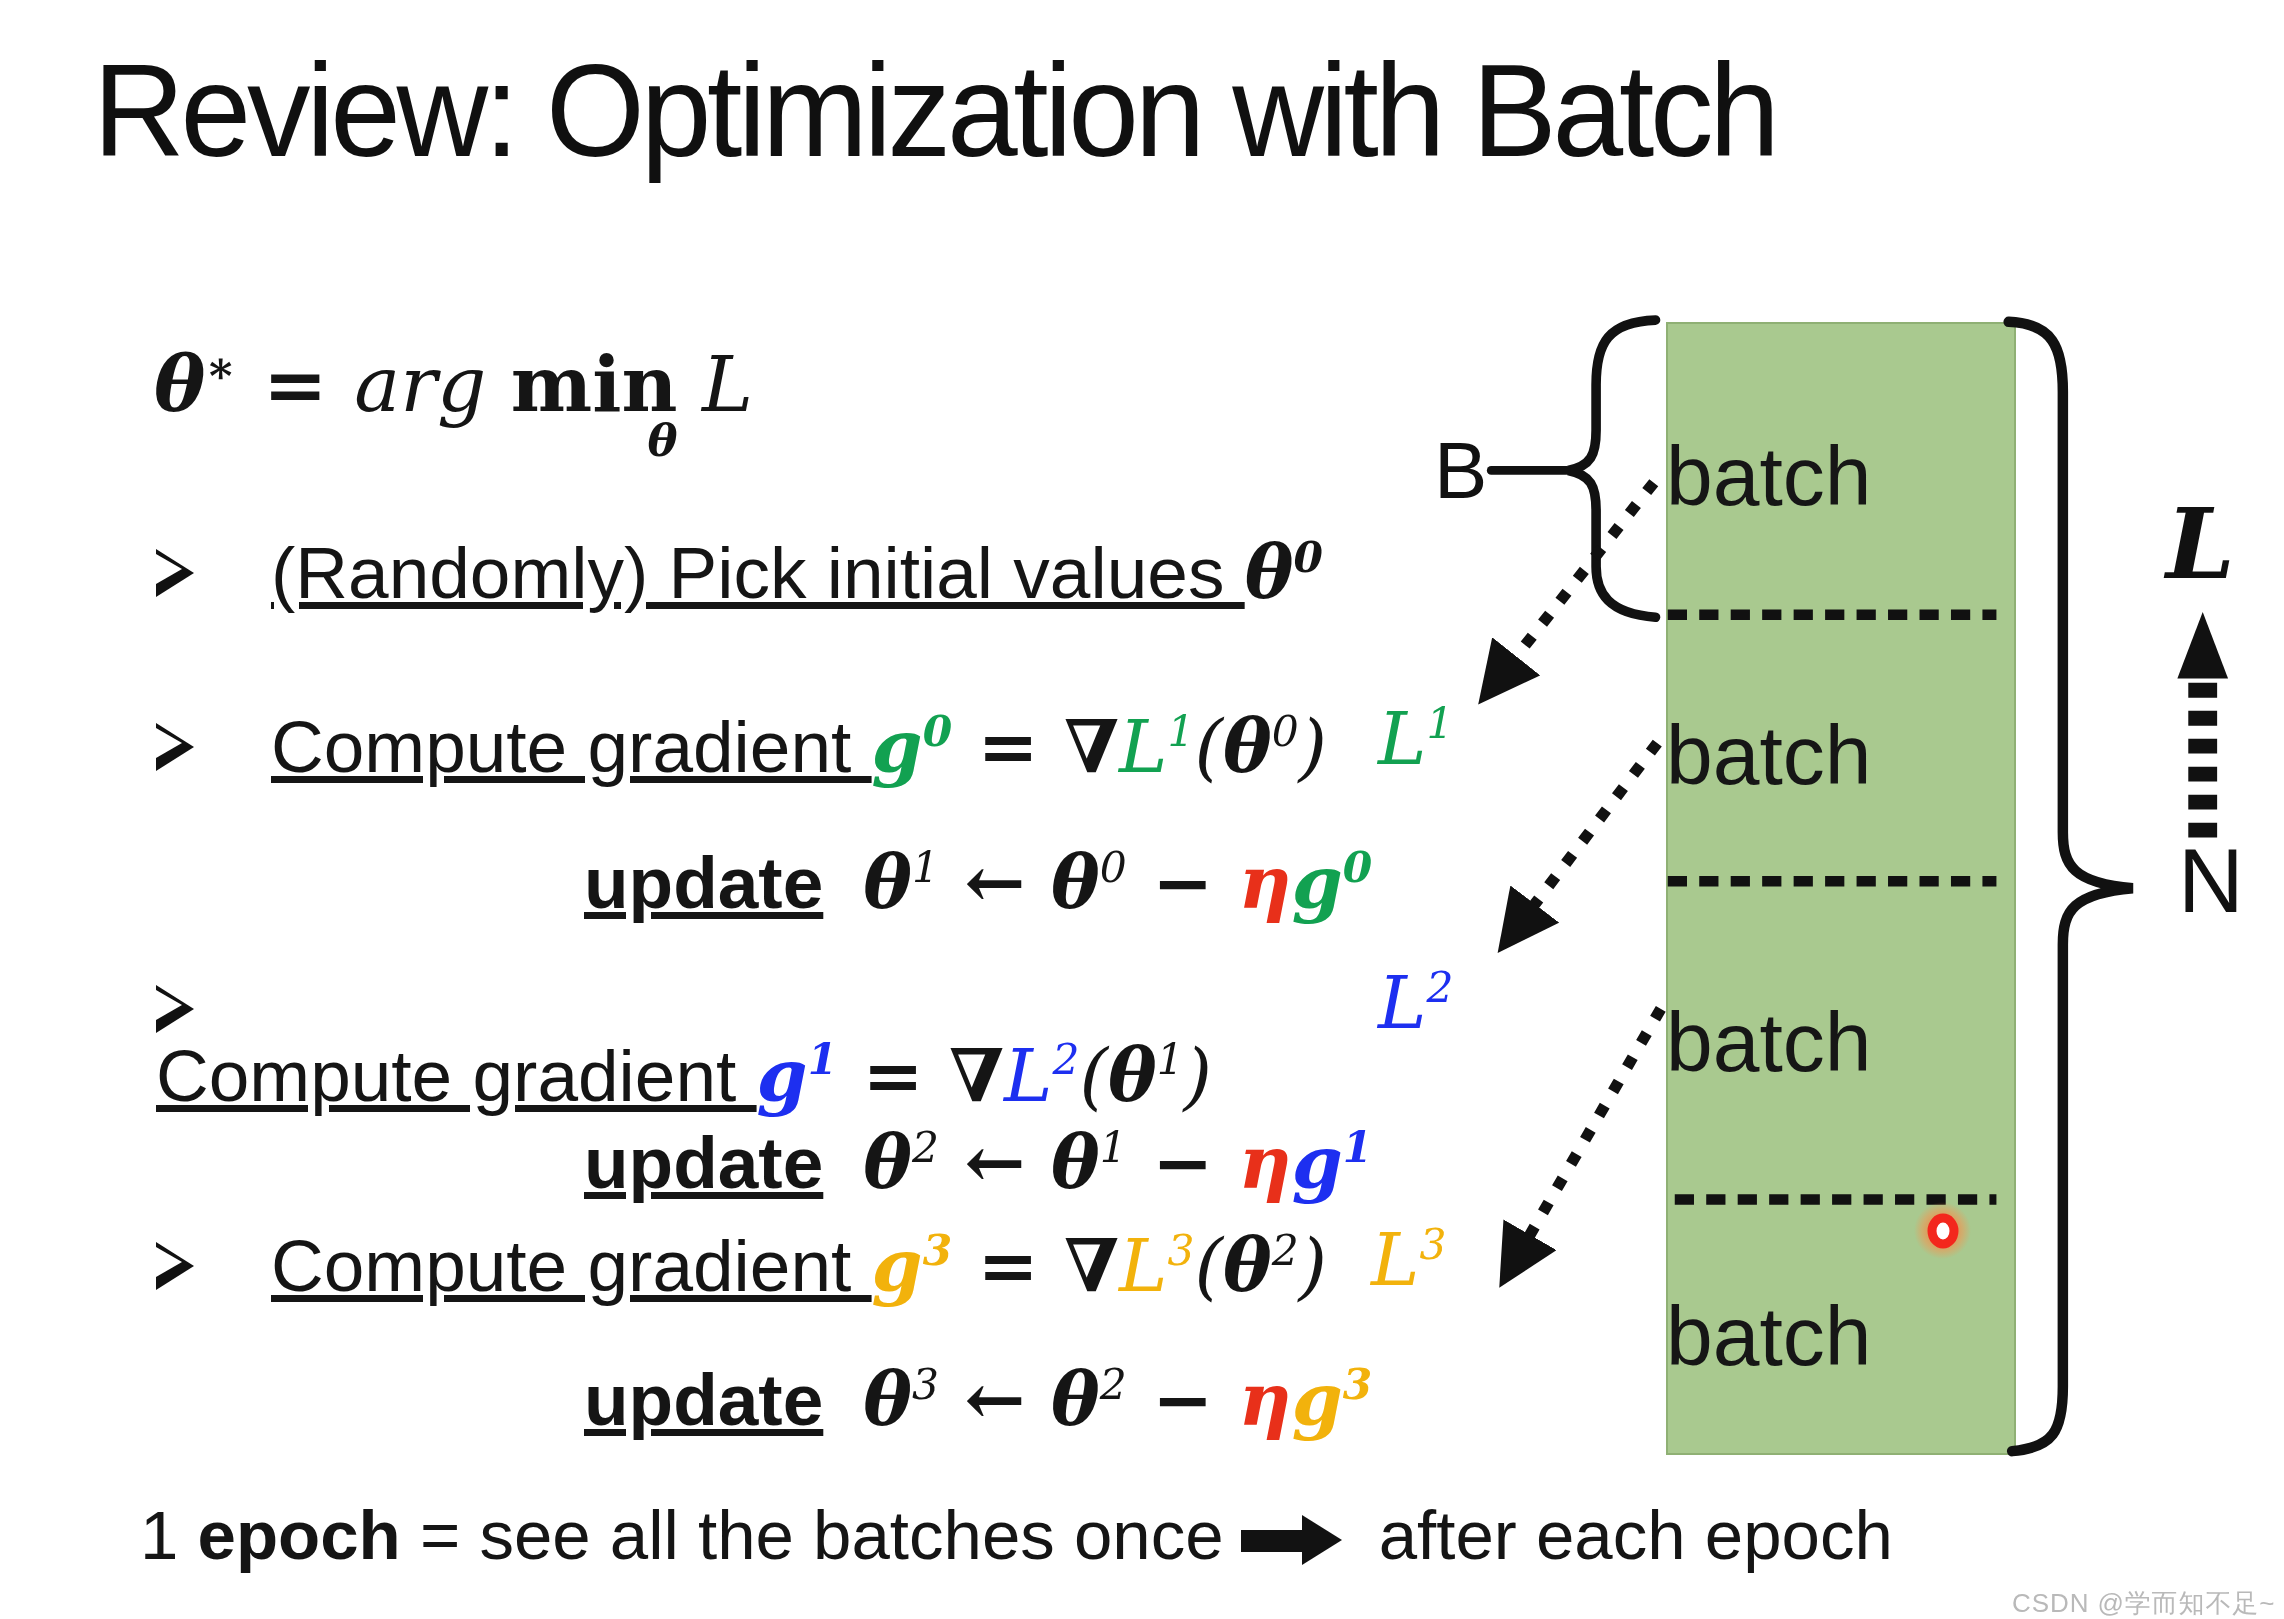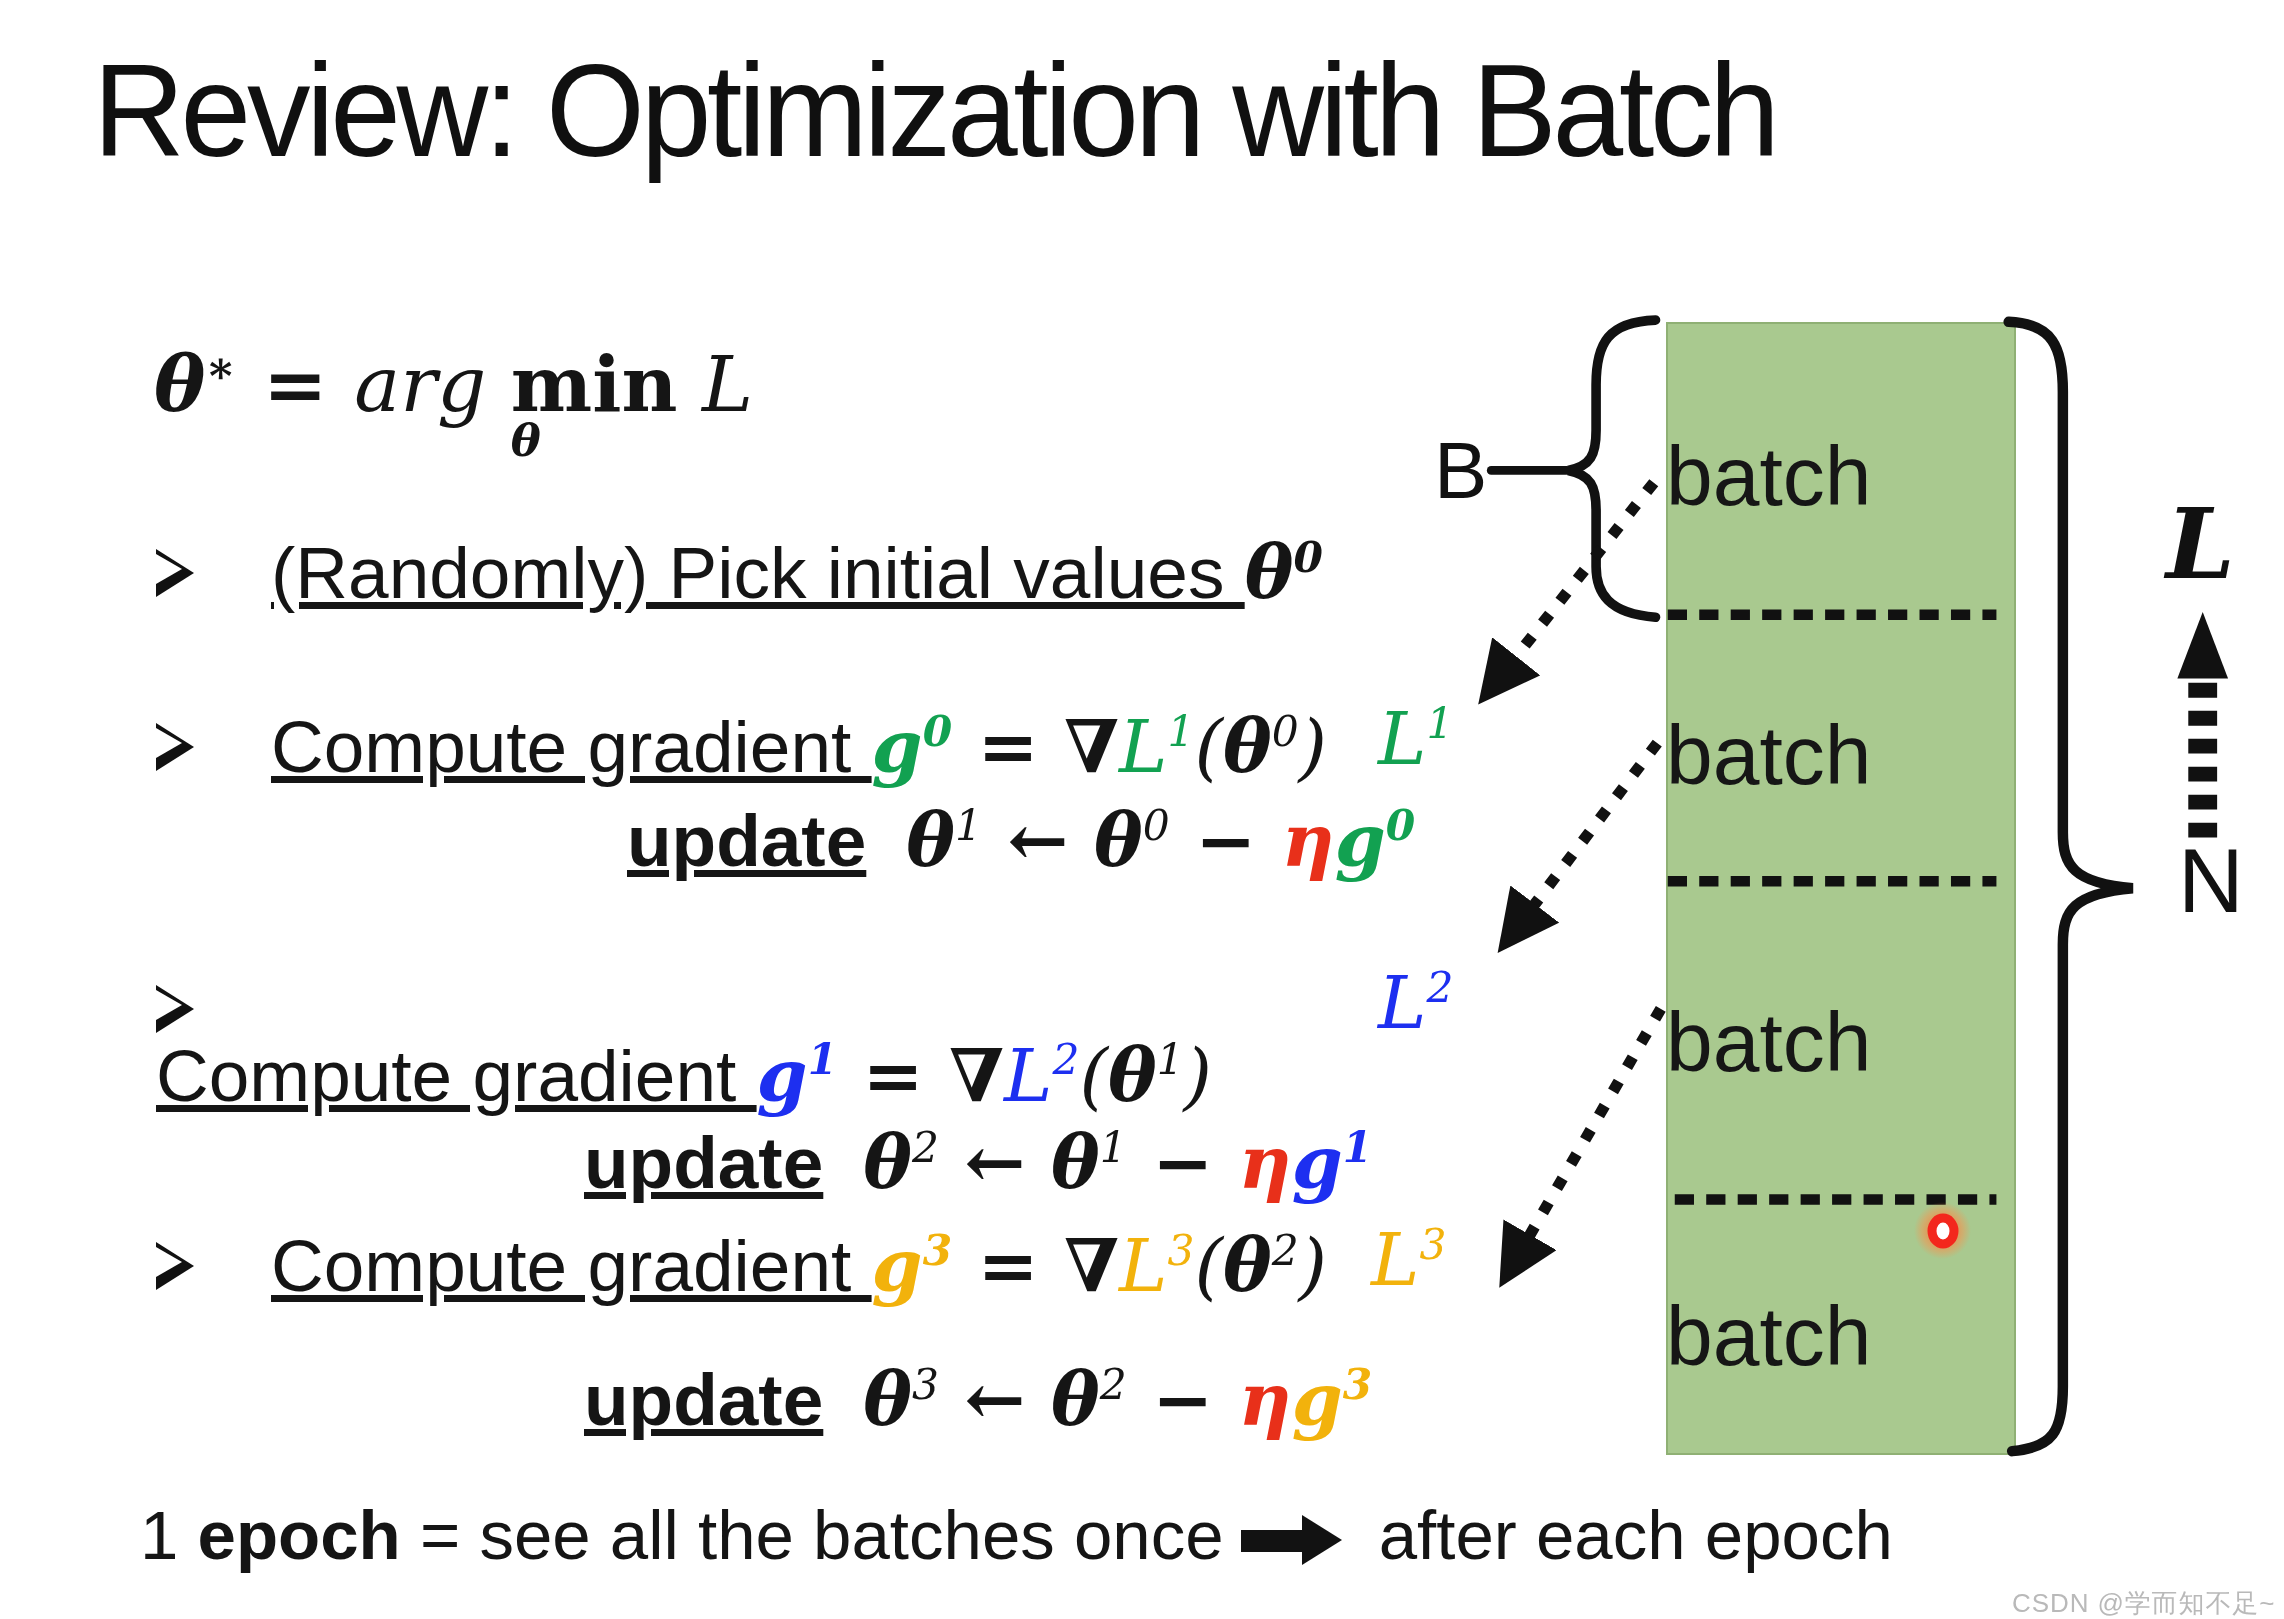--- a/index.html
+++ b/index.html
@@ -19,35 +19,35 @@
   .mb{font-family:"DejaVu Serif","Liberation Serif",serif;font-style:italic;font-weight:bold;}
   .msym{font-family:"DejaVu Serif","DejaVu Sans",serif;font-weight:bold;}
   .sup{font-size:.58em;position:relative;top:-.62em;}
   .green{color:#12a151;}
   .blue{color:#1d2ff0;}
   .gold{color:#f2b20c;}
   .red{color:#e8301a;}
 
   
   #objective{left:154px;top:339px;font-size:77px;display:flex;align-items:baseline;white-space:pre;}
-  #objective .minstack{display:inline-flex;flex-direction:column;align-items:flex-start;vertical-align:baseline;}
+  #objective .minstack{display:inline-flex;flex-direction:column;align-items:flex-end;vertical-align:baseline;}
   #objective .minword{font-family:"DejaVu Serif",serif;font-weight:bold;font-style:normal;line-height:1;}
   #objective .minsub{font-size:45px;margin-top:-5.2px;line-height:1;}
 
   
   .row{position:absolute;font-size:73px;line-height:1.15;white-space:pre;display:flex;align-items:flex-start;}
   .row .row-text{display:inline-block;}
   .bullet-icon{position:relative;display:inline-block;width:40px;height:49px;margin:17.5px 75px 0 0;flex:none;}
   .bullet-icon::before{content:"";position:absolute;left:0;top:0;width:0;height:0;
       border-left:38px solid #111;border-top:24.5px solid transparent;border-bottom:24.5px solid transparent;}
   .bullet-icon::after{content:"";position:absolute;left:0;top:5.2px;width:0;height:0;
       border-left:26px solid #fff;border-top:15px solid transparent;border-bottom:15px solid transparent;}
   #row-pick{left:156px;top:531px;}
   #row-grad0{left:156px;top:705px;}
-  #row-upd1{left:584px;top:799px;margin-left:43px;}
+  #row-upd1{left:584px;top:841px;}
   #row-grad1{left:156px;top:967px;flex-direction:column;}
   #row-upd2{left:584px;top:1101px;margin-top:20px;}
   #row-grad3{left:156px;top:1224px;}
   #row-upd3{left:584px;top:1358px;}
 
   
   .loss-label{position:absolute;font-size:73px;line-height:1.1;}
   #loss1{left:1378px;top:699px;}
   #loss2{left:1378px;top:963px;}
   #loss3{left:1371px;top:1220px;}

